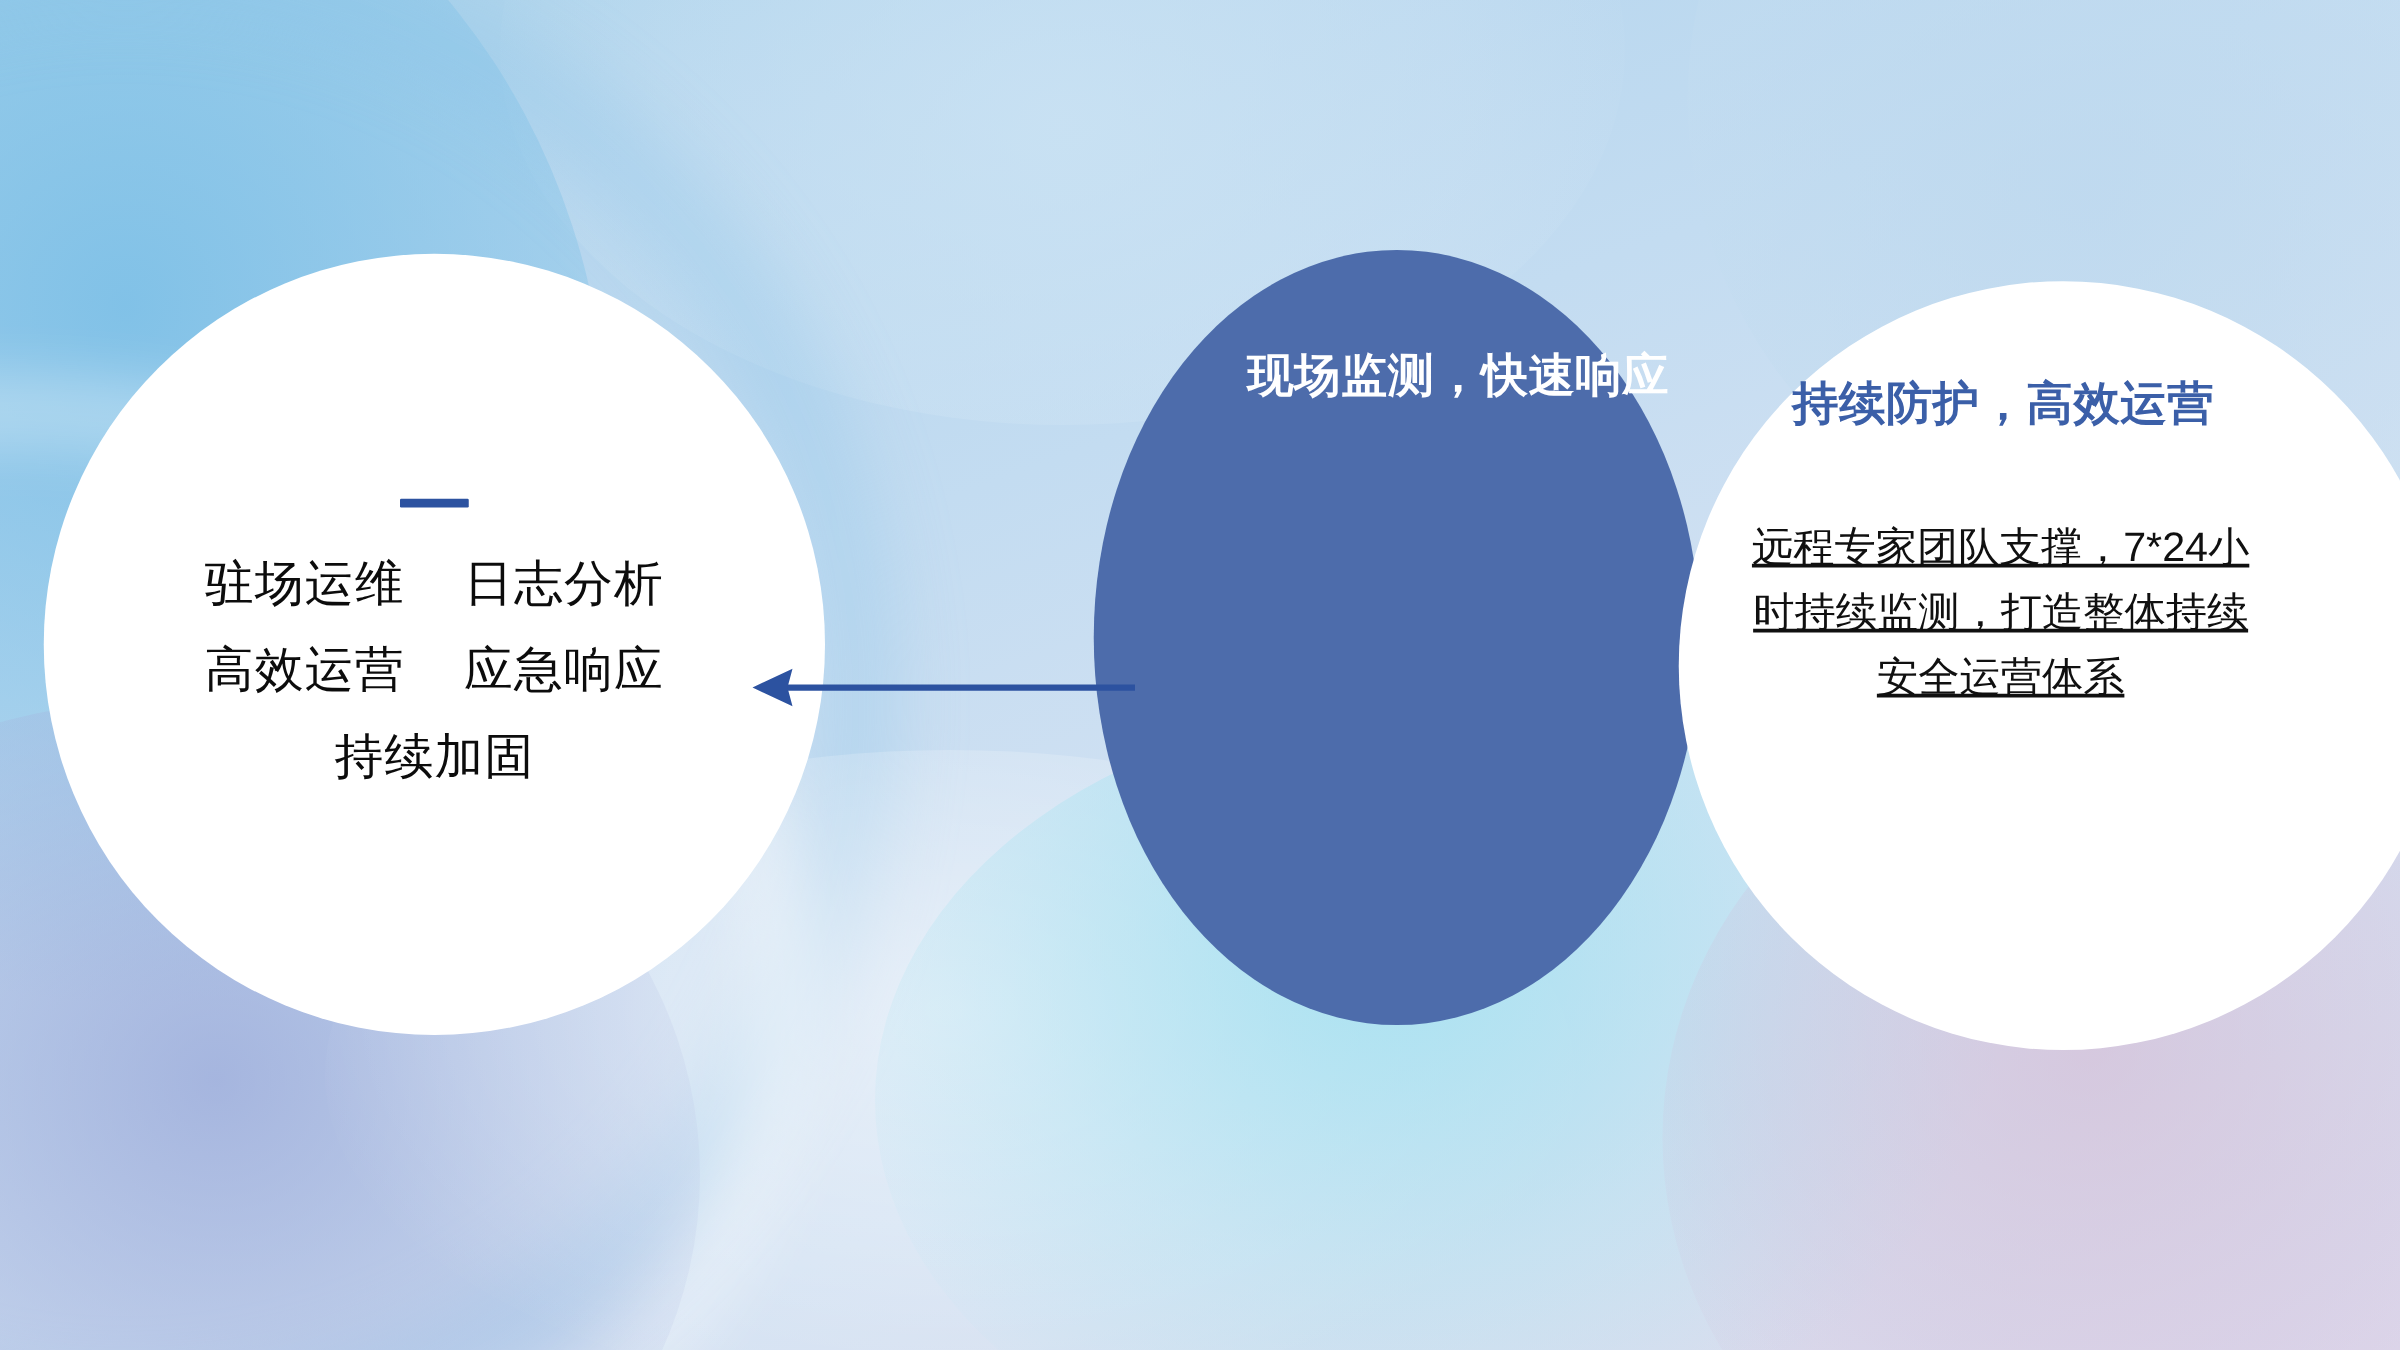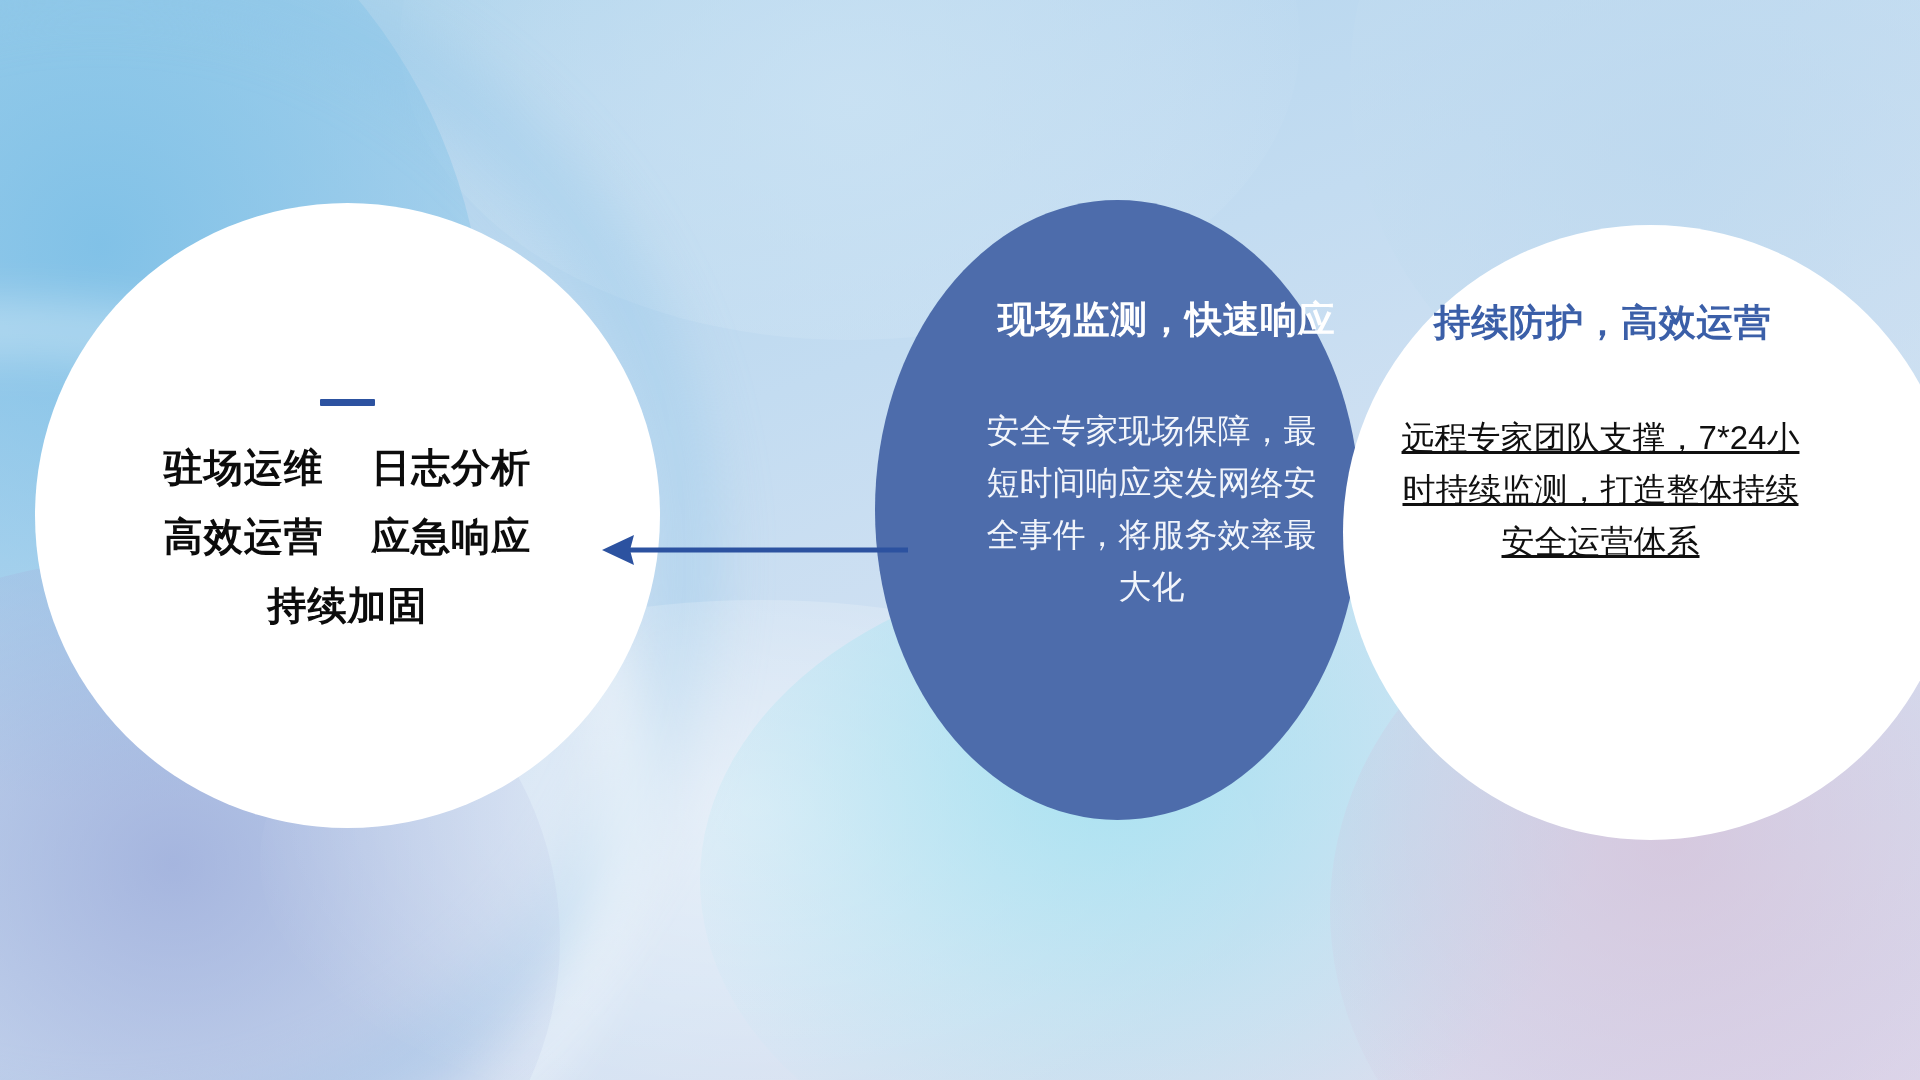--- a/index.html
+++ b/index.html
@@ -111,38 +111,38 @@
   }
   .left-lines {
     margin-top: 42px;
     display: flex;
     flex-direction: column;
     gap: 28px;
     width: 100%;
   }
   .left-line {
     font-size: 39px;
-    font-weight: bold;
+    font-weight: normal;
     color: #0c0c0c;
     letter-spacing: 1px;
     line-height: 1.05;
     white-space: pre;
   }
 
   .circle-mid {
     left: 875px;
     top: 200px;
     width: 485px;
     height: 620px;
     background: #4d6cab;
     z-index: 4;
     justify-content: flex-start;
   }
   .mid-title {
-    margin-top: 95px;
+    margin-top: 76px;
     font-size: 37px;
     font-weight: bold;
     color: #ffffff;
     letter-spacing: 0.5px;
     white-space: nowrap;
     position: relative;
     left: 49px;
   }
   .mid-body {
     margin-top: 60px;
@@ -220,21 +220,20 @@
     </div>
   </div>
 
   <svg class="arrow" viewBox="0 0 310 50">
     <line x1="308" y1="25" x2="22" y2="25" stroke="#2c52a0" stroke-width="5"></line>
     <path d="M 2 25 L 34 10 L 30 25 L 34 40 Z" fill="#2c52a0"></path>
   </svg>
 
   <div class="circle circle-mid">
     <div class="mid-title">现场监测，快速响应</div>
-    <div class="mid-body">安全专家现场保障，最短时间响应突发网络安全事件，将服务效率最大化</div>
   </div>
 
   <div class="circle circle-right">
     <div class="right-title">持续防护，高效运营</div>
     <div class="right-body">远程专家团队支撑，7*24小时持续监测，打造整体持续安全运营体系</div>
   </div>
 
 </div>
 
 </body></html>

